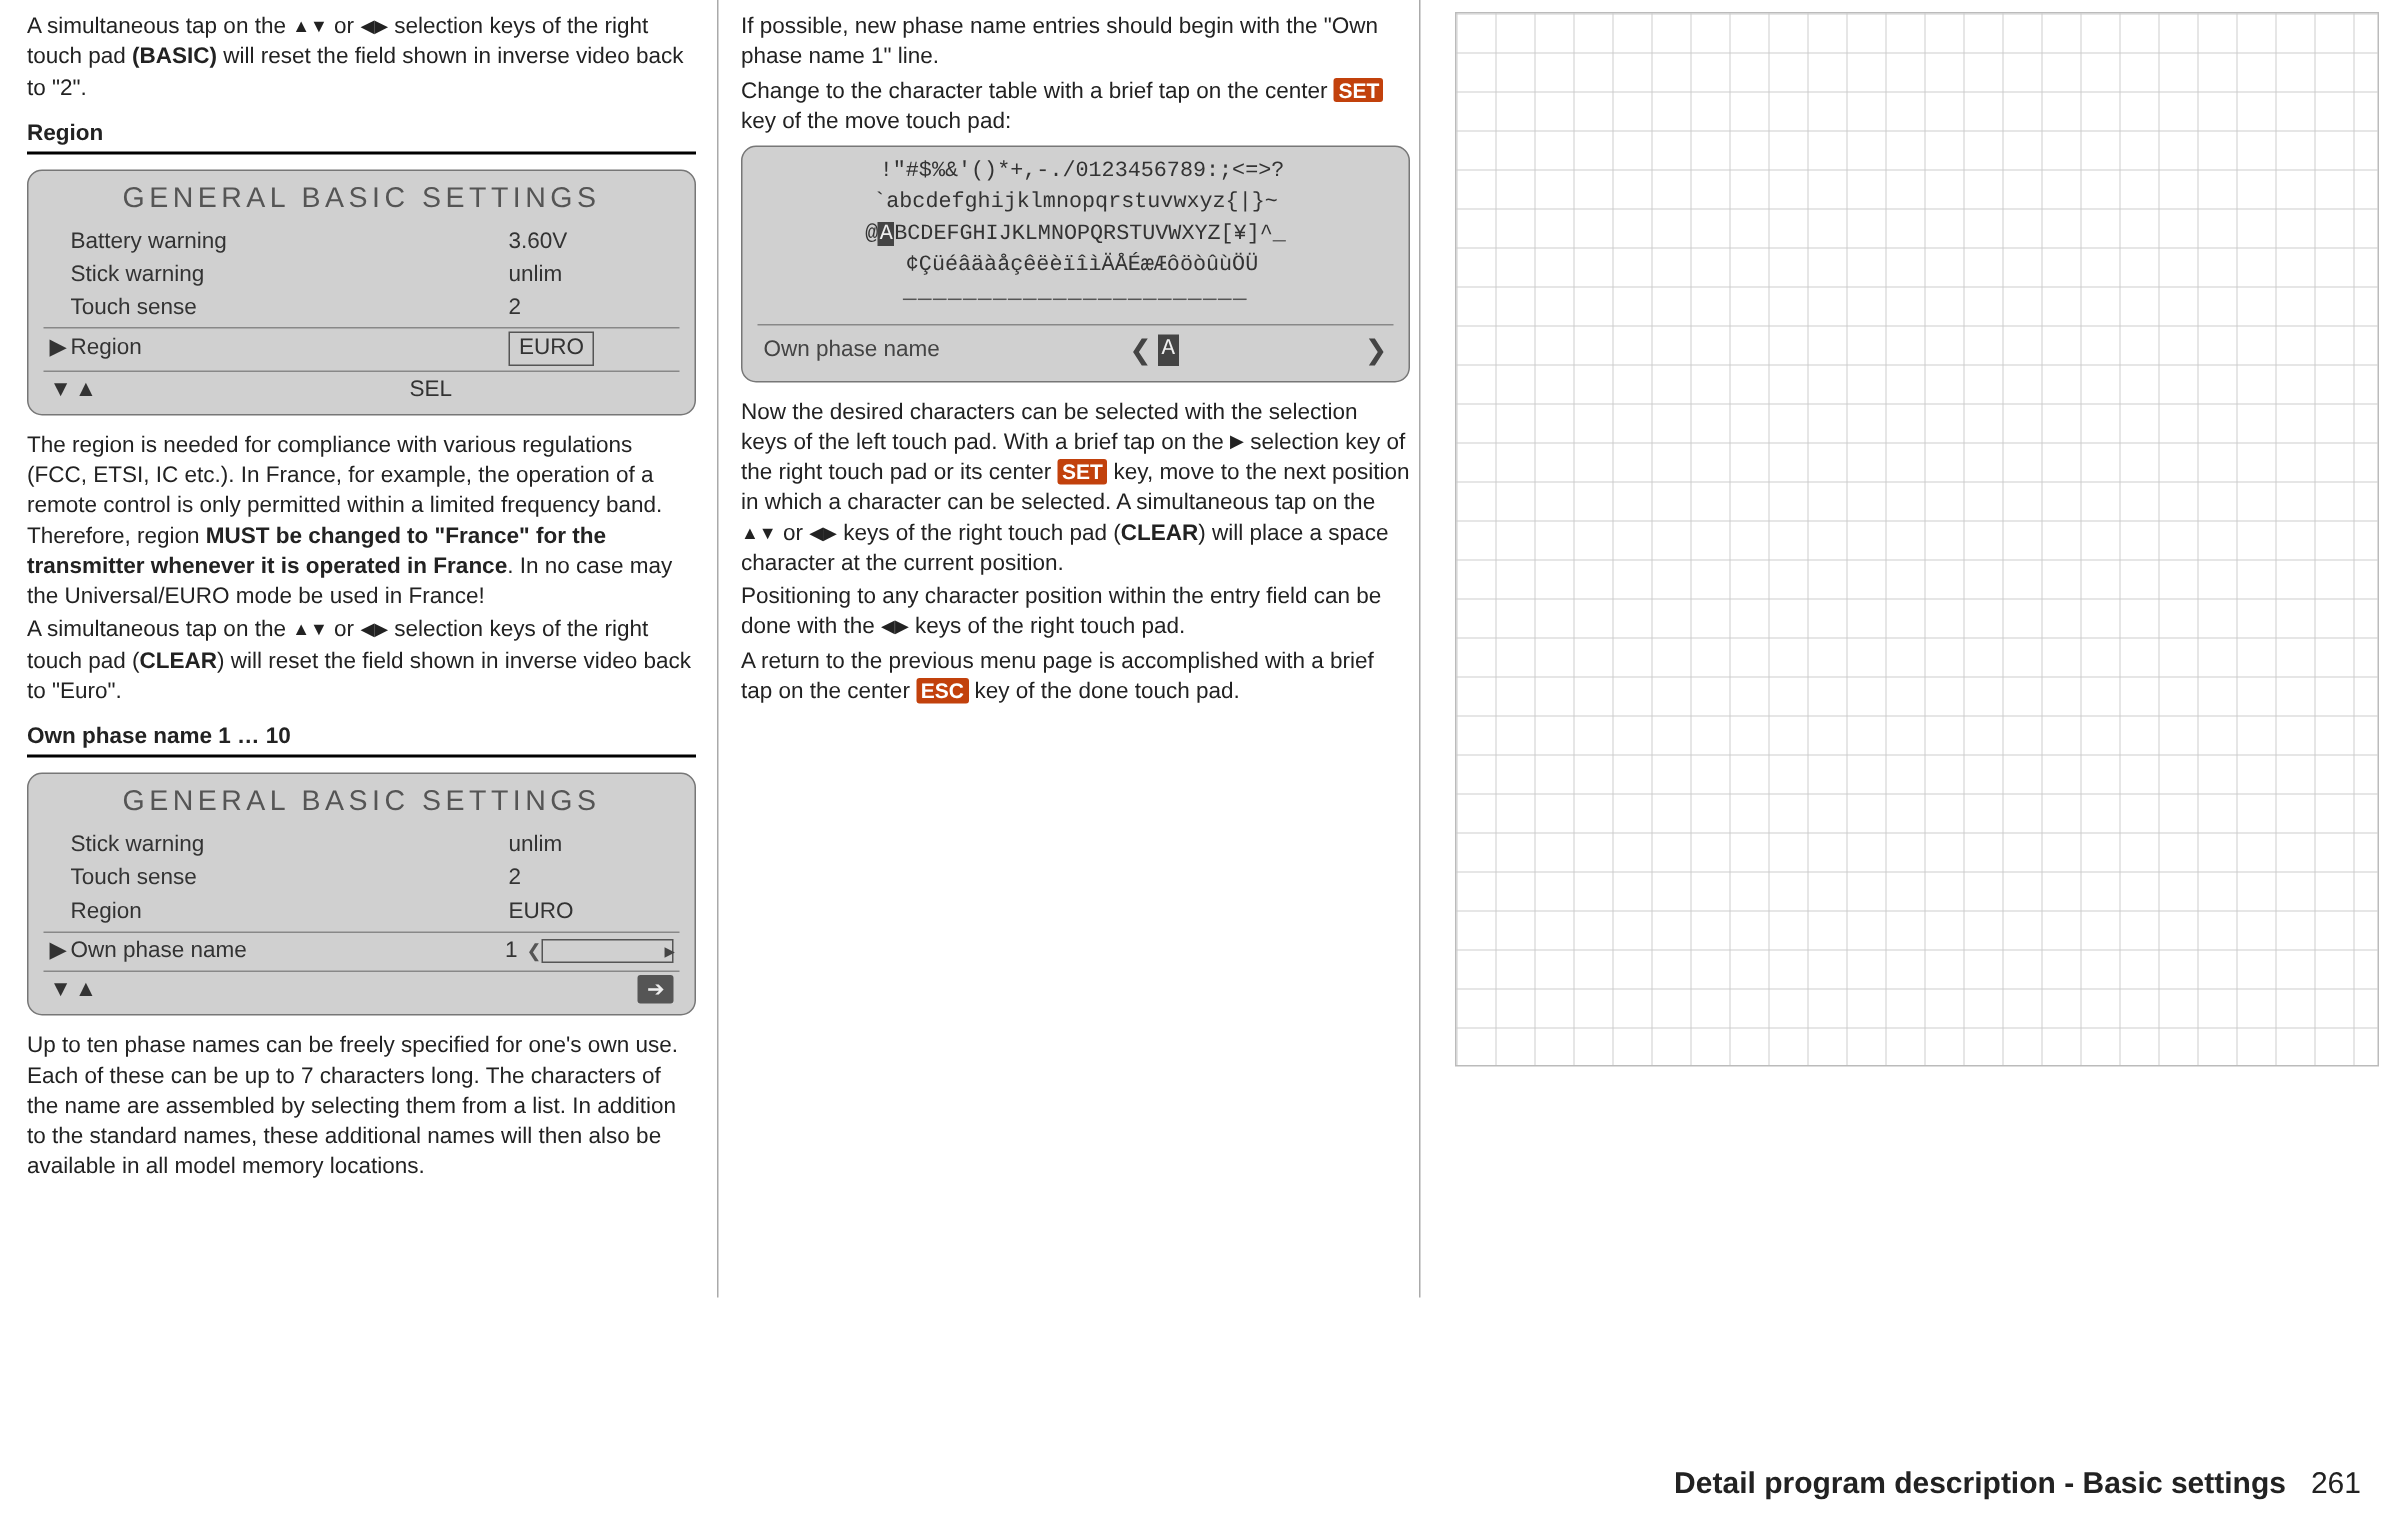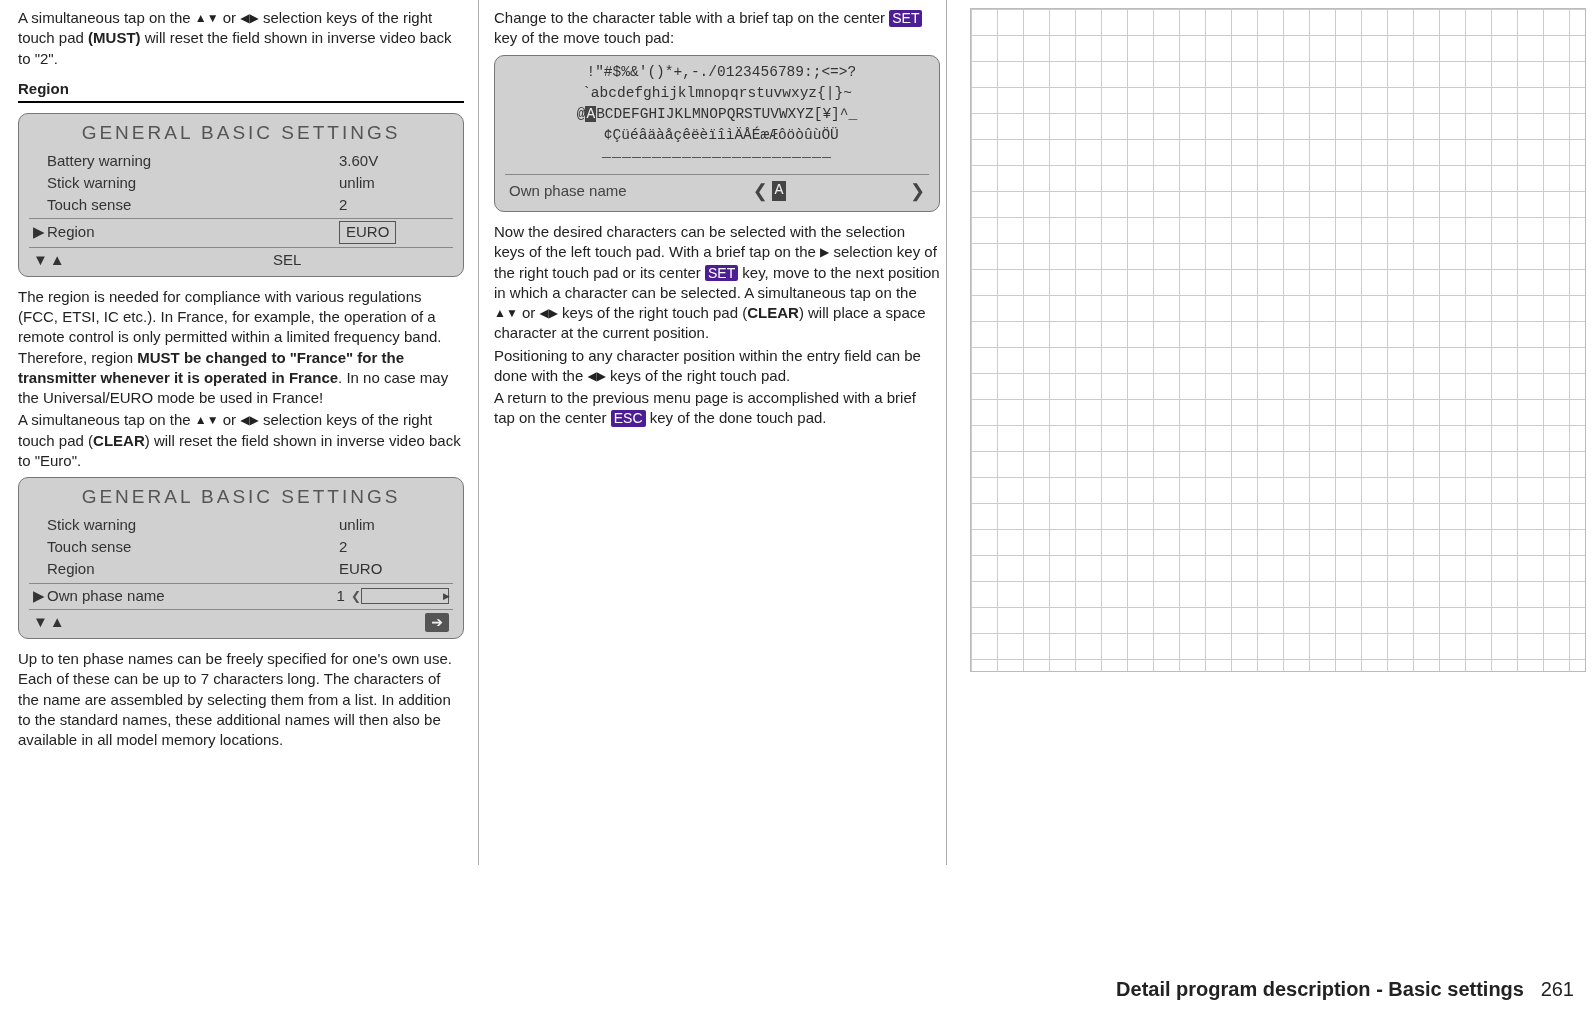--- a/index.html
+++ b/index.html
@@ -29,23 +29,23 @@
     position: absolute;
     top: 0;
     width: 1px;
     background: #aaa;
   }
   #divider1 { left: 478px; height: 865px; }
   #divider2 { left: 946px; height: 865px; }
   p { margin-bottom: 2px; }
   .keycap {
     display: inline-block;
-    background: #4c1d95;
+    background: #c2410c;
     color: #fff;
-    font-weight: normal;
+    font-weight: bold;
     padding: 0 3px;
     border-radius: 2px;
     font-size: 14px;
     line-height: 1.2;
   }
   .bold { font-weight: bold; }
   .section-heading {
     font-weight: bold;
     border-bottom: 2px solid #000;
     margin-top: 10px;
@@ -180,21 +180,21 @@
 </style>
 </head>
 <body>
 
 <div class="page">
   <div id="divider1" class="divider"></div>
   <div id="divider2" class="divider"></div>
 
   <div class="col">
     <p>
-      <span>A simultaneous tap on the </span><span class="arrows">▲▼</span><span> or </span><span class="arrows">◀▶</span><span> selection keys of the right touch pad </span><span class="bold">(MUST)</span><span> will reset the field shown in inverse video back to "2".</span>
+      <span>A simultaneous tap on the </span><span class="arrows">▲▼</span><span> or </span><span class="arrows">◀▶</span><span> selection keys of the right touch pad </span><span class="bold">(BASIC)</span><span> will reset the field shown in inverse video back to "2".</span>
     </p>
 
     <div class="section-heading">Region</div>
 
     <div class="lcd">
       <div class="lcd-title">GENERAL BASIC SETTINGS</div>
       <div class="lcd-row">
           <span class="indicator"></span>
           <span class="label">Battery warning</span>
           <span class="value">3.60V</span>
@@ -221,20 +221,21 @@
       </div>
     </div>
 
     <p>
       <span>The region is needed for compliance with various regulations (FCC, ETSI, IC etc.). In France, for example, the operation of a remote control is only permitted within a limited frequency band. Therefore, region </span><span class="bold">MUST be changed to "France" for the transmitter whenever it is operated in France</span><span>. In no case may the Universal/EURO mode be used in France!</span>
     </p>
     <p>
       <span>A simultaneous tap on the </span><span class="arrows">▲▼</span><span> or </span><span class="arrows">◀▶</span><span> selection keys of the right touch pad (</span><span class="bold">CLEAR</span><span>) will reset the field shown in inverse video back to "Euro".</span>
     </p>
 
+    <div class="section-heading">Own phase name 1 … 10</div>
 
     <div class="lcd">
       <div class="lcd-title">GENERAL BASIC SETTINGS</div>
       <div class="lcd-row">
           <span class="indicator"></span>
           <span class="label">Stick warning</span>
           <span class="value">unlim</span>
         </div>
       <div class="lcd-row">
           <span class="indicator"></span>
@@ -257,20 +258,21 @@
         <span class="left-arrows">▼▲</span>
         <span class="mid"></span>
         <span class="right"><span class="foot-arrow-box">➔</span></span>
       </div>
     </div>
 
     <p>Up to ten phase names can be freely specified for one's own use. Each of these can be up to 7 characters long. The characters of the name are assembled by selecting them from a list. In addition to the standard names, these additional names will then also be available in all model memory locations.</p>
   </div>
 
   <div class="col col-mid">
+    <p>If possible, new phase name entries should begin with the "Own phase name 1" line.</p>
     <p>
       <span>Change to the character table with a brief tap on the center </span><span class="keycap">SET</span><span> key of the move touch pad:</span>
     </p>
 
     <div class="lcd" style="padding-bottom:8px;">
       <div class="lcd-chars"> !"#$%&amp;'()*+,-./0123456789:;&lt;=&gt;?</div>
       <div class="lcd-chars">`abcdefghijklmnopqrstuvwxyz{|}~</div>
       <div class="lcd-chars"><span>@</span><span class="hl">A</span><span>BCDEFGHIJKLMNOPQRSTUVWXYZ[¥]^_</span></div>
       <div class="lcd-chars"> ¢ÇüéâäàåçêëèïîìÄÅÉæÆôöòûùÖÜ</div>
       <div class="dashline">———————————————————————</div>

